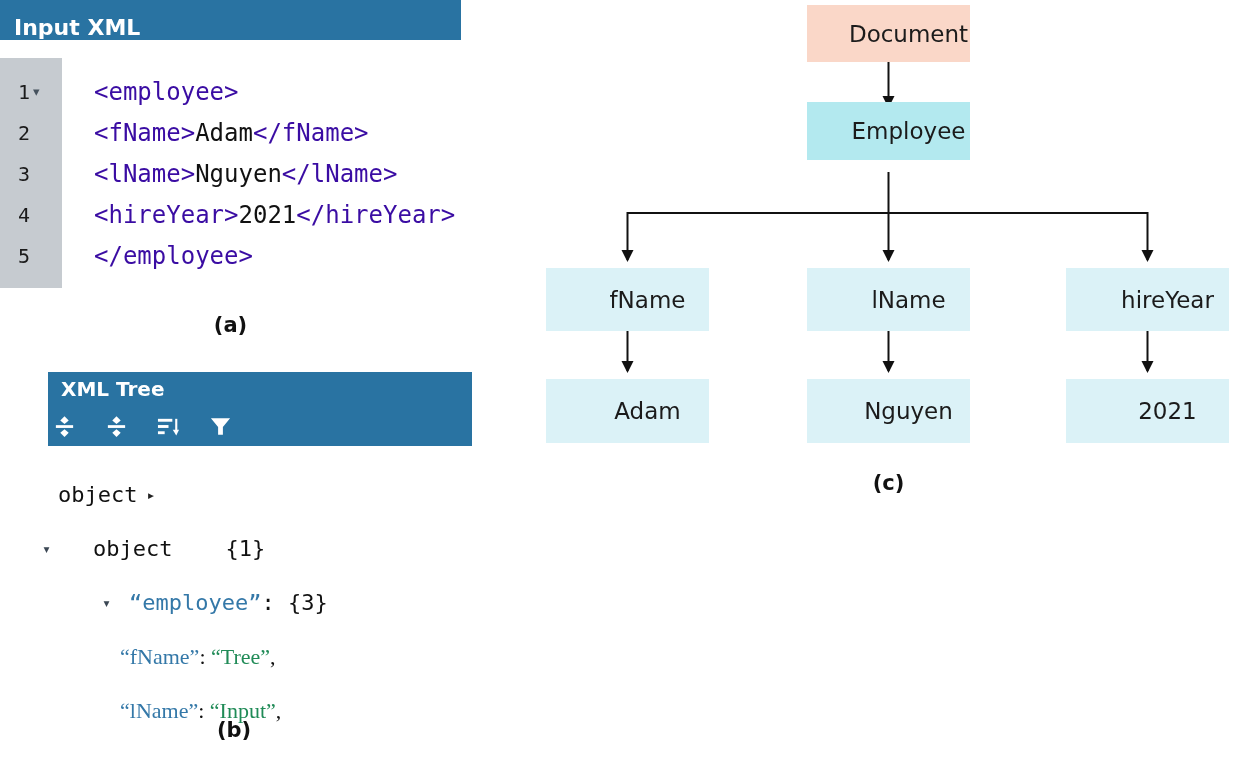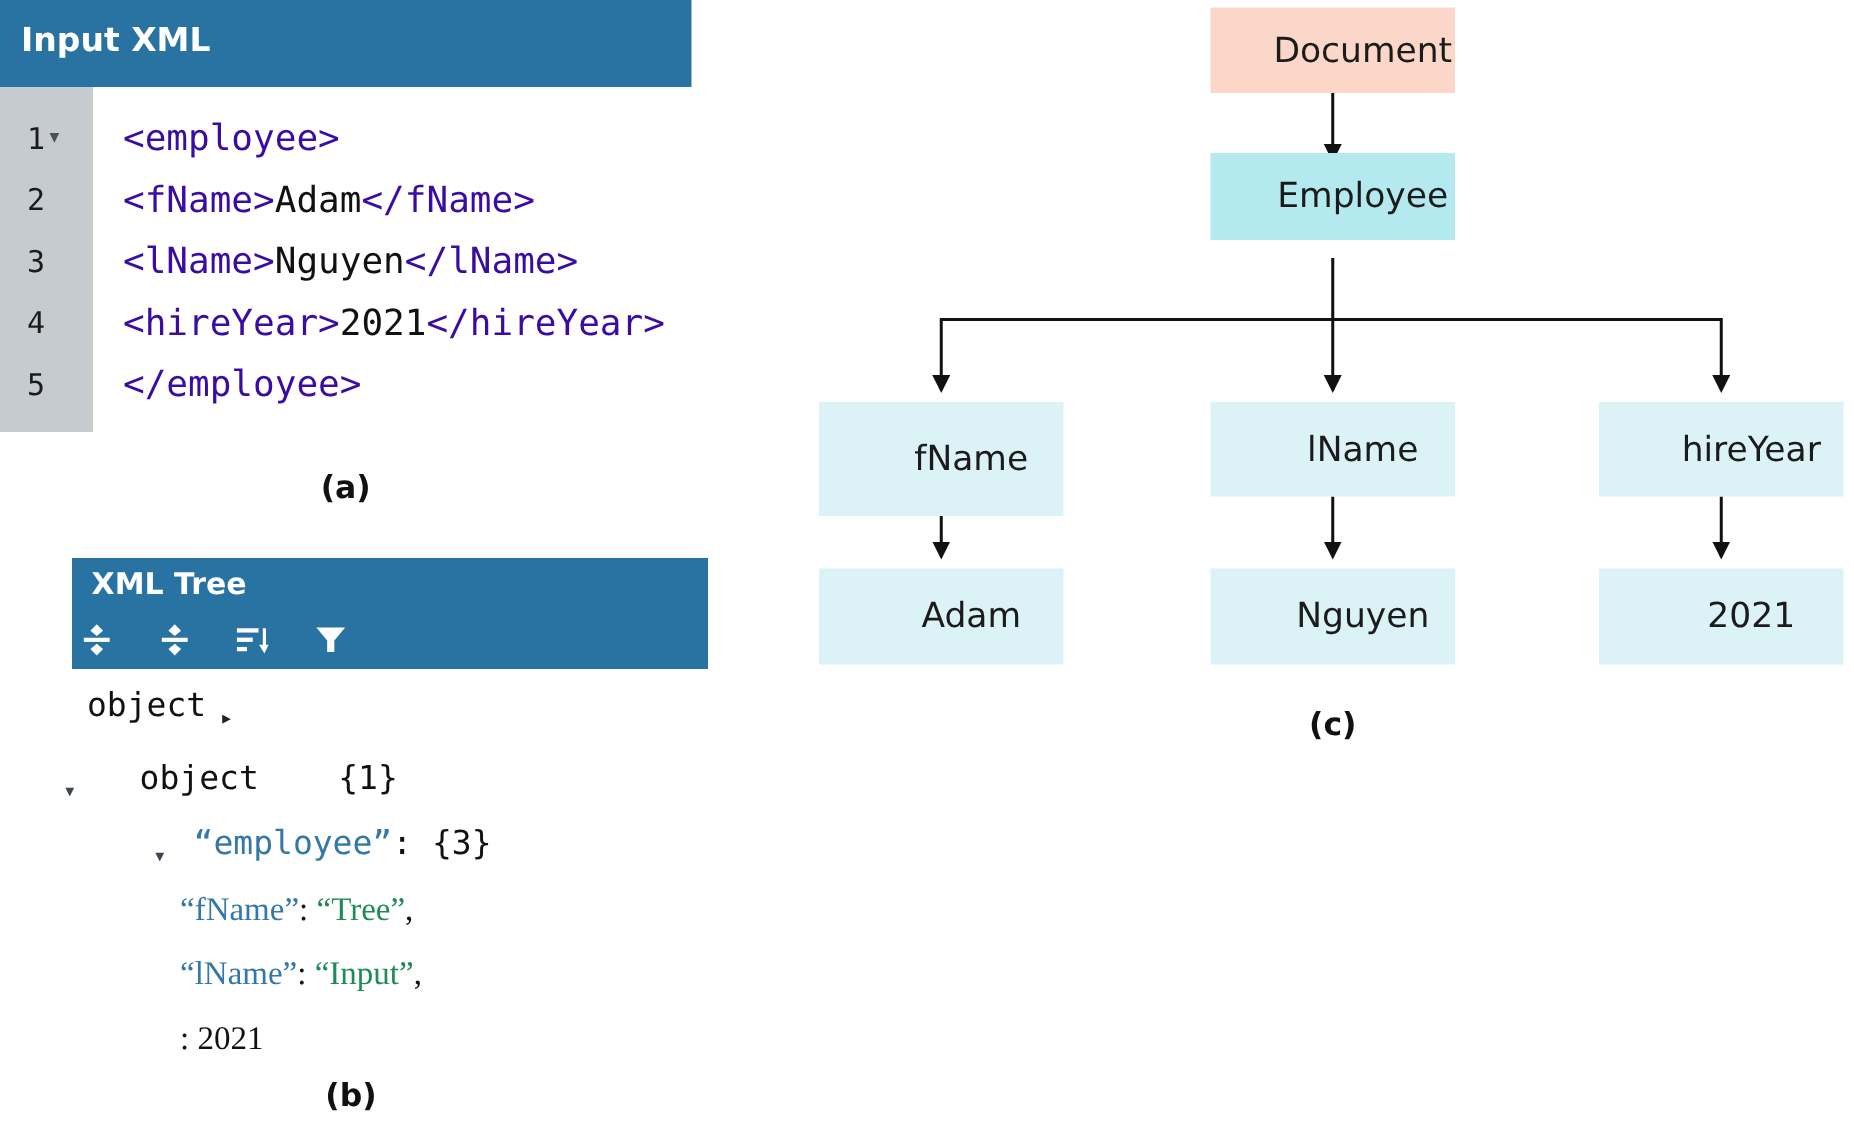--- a/index.html
+++ b/index.html
@@ -13,66 +13,66 @@
     --node-employee-bg:#B3E9EF;
     --node-leaf-bg:#DBF2F7;
     --arrow:#111111;
   }
   *{box-sizing:border-box;}
   html,body{margin:0;padding:0;background:#ffffff;}
   .stage{position:relative;width:1236px;height:757px;background:#fff;overflow:hidden;
          font-family:"DejaVu Sans",sans-serif;color:#1b1b1b;}
 
   
-  .panelA-header{position:absolute;left:0;top:0;width:461px;height:58px;background:var(--header-bg);}
+  .panelA-header{position:absolute;left:0;top:0;width:461px;height:40px;background:var(--header-bg);}
   .panelA-header .ptitle{position:absolute;left:14px;top:0;line-height:56px;color:#fff;
                          font-size:22px;font-weight:bold;}
   .gutter-col{position:absolute;left:0;top:58px;width:62px;height:230px;background:var(--gutter-bg);}
   .code-area{position:absolute;left:0;top:58px;width:461px;padding-top:13px;}
   .code-line{display:flex;align-items:center;height:41px;}
   .gutter-cell{width:62px;flex:0 0 62px;display:flex;align-items:center;}
   .line-num{display:inline-block;width:22px;margin-left:8px;text-align:right;
             font-family:"DejaVu Sans Mono",monospace;font-size:20px;color:#1b1b1b;}
   .fold-caret{font-size:13px;color:#46525E;margin-left:3px;line-height:1;}
-  .code-text{margin-left:20px;font-family:"DejaVu Sans Mono",monospace;font-size:24px;white-space:pre;}
+  .code-text{margin-left:32px;font-family:"DejaVu Sans Mono",monospace;font-size:24px;white-space:pre;}
   .seg-tag{color:var(--xml-tag);}
   .seg-plain{color:var(--plain-text);}
   .fig-label{position:absolute;font-size:21px;font-weight:bold;color:#111;text-align:center;}
   .label-a{left:0;top:313px;width:461px;}
   .label-b{left:0;top:718px;width:468px;}
   .label-c{left:807px;top:471px;width:163px;}
 
   
   .panelB-header{position:absolute;left:48px;top:372px;width:424px;height:74px;background:var(--header-bg);}
   .panelB-header .ptitle{position:absolute;left:13px;top:5px;color:#fff;font-size:20px;font-weight:bold;}
   .toolbar{position:absolute;left:2px;bottom:7px;display:flex;gap:24px;}
   .tb-btn{width:28px;height:26px;background:transparent;border:none;padding:0;margin:0;
           display:flex;align-items:center;justify-content:center;cursor:pointer;}
   .tb-btn svg{display:block;}
   .tree-content{position:absolute;left:0;top:456px;width:480px;
                 font-family:"DejaVu Sans Mono",monospace;font-size:22px;color:#111;}
-  .tree-row{display:flex;align-items:flex-end;line-height:30px;margin-bottom:13px;white-space:pre;}
+  .tree-row{display:flex;align-items:center;line-height:30px;margin-bottom:13px;white-space:pre;margin-top:24px;}
   .tree-row .seg{white-space:pre;}
   .seg-key{color:var(--tree-key);}
   .seg-value{color:var(--tree-value);}
   .tree-caret{font-size:15px;color:#3B4754;line-height:1;}
   .row-root{padding-left:58px;margin-bottom:19px;}
   .row-root .tree-caret{margin-left:9px;color:#222;}
   .row-l1{padding-left:42px;}
   .row-l1 .tree-caret{margin-right:42px;}
   .row-l2{padding-left:102px;}
   .row-l2 .tree-caret{margin-right:18px;}
   .row-l3{padding-left:120px;font-family:Liberation Serif, serif;}
 
   
   .dnode{position:absolute;display:flex;align-items:center;justify-content:center;
          font-size:23px;color:#1b1b1b;padding-left:40px;}
   .node-document{left:807px;top:5px;width:163px;height:57px;background:var(--node-document-bg);}
   .node-employee{left:807px;top:102px;width:163px;height:58px;background:var(--node-employee-bg);}
-  .node-fname{left:546px;top:268px;width:163px;height:76px;background:var(--node-leaf-bg);text-align:center;}
+  .node-fname{left:546px;top:268px;width:163px;height:63px;background:var(--node-leaf-bg);text-align:center;}
   .node-lname{left:807px;top:268px;width:163px;height:63px;background:var(--node-leaf-bg);}
   .node-hireyear{left:1066px;top:268px;width:163px;height:63px;background:var(--node-leaf-bg);}
   .node-adam{left:546px;top:379px;width:163px;height:64px;background:var(--node-leaf-bg);}
   .node-nguyen{left:807px;top:379px;width:163px;height:64px;background:var(--node-leaf-bg);}
   .node-2021{left:1066px;top:379px;width:163px;height:64px;background:var(--node-leaf-bg);}
   .edges-svg{position:absolute;left:0;top:0;pointer-events:none;}
 </style>
 </head>
 <body>
 

